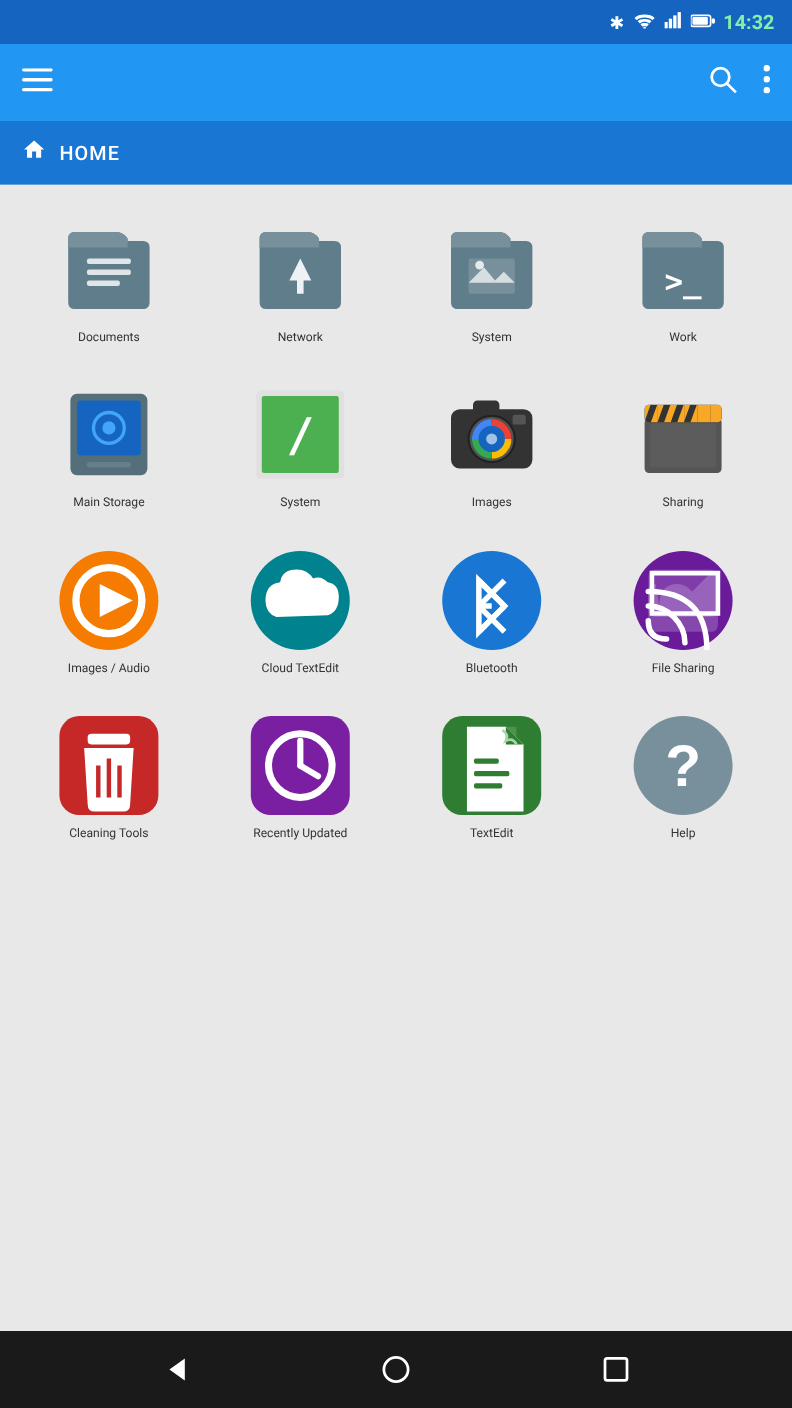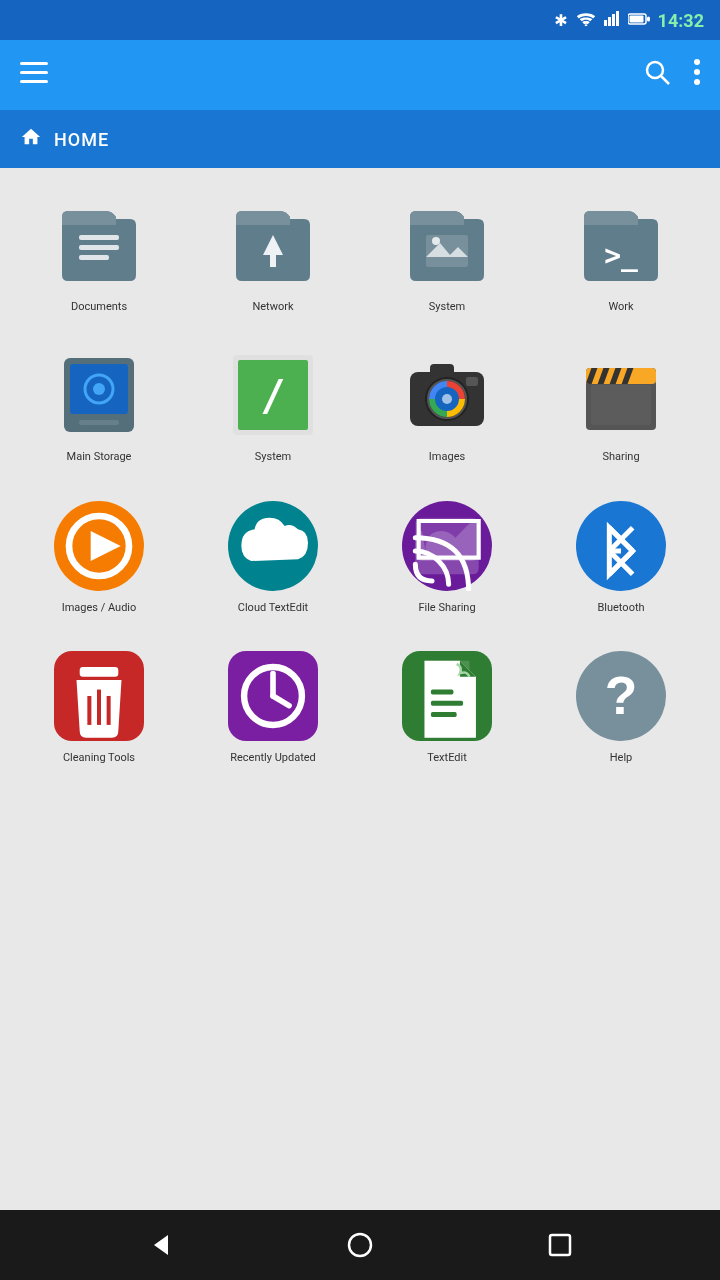--- a/index.html
+++ b/index.html
@@ -384,49 +384,49 @@
           <svg width="54" height="54" viewBox="0 0 54 54" fill="white">
             <path d="M14 36 Q8 34 8 27 Q8 18 16 17 Q17 10 25 10 Q31 10 34 15 Q38 13 42 17 Q48 18 48 25 Q48 33 42 35 Z"></path>
           </svg>
         </div>
       </div>
       <span class="item-label">Cloud TextEdit</span>
     </div>
 
     <div class="grid-item">
       <div class="icon-wrapper">
-        <div class="icon-circle" style="background:#6a1b9a;">
-          <svg width="54" height="54" viewBox="0 0 54 54" fill="none">
-            <path d="M14 30 Q14 18 24 18 Q28 18 32 22 L40 14 Q44 10 46 14 L46 40 Q46 44 42 44 L12 44 Q8 44 8 40 L8 22 Q8 18 12 18 Z" fill="white" opacity="0.2"></path>
-
-            <path d="M8 38 Q8 48 18 48" stroke="white" stroke-width="3" fill="none" stroke-linecap="round"></path>
-            <path d="M8 30 Q16 30 22 36 Q28 42 28 50" stroke="white" stroke-width="3" fill="none" stroke-linecap="round"></path>
-            <path d="M8 22 Q24 22 32 30 Q40 38 40 54" stroke="white" stroke-width="3" fill="none" stroke-linecap="round"></path>
-            <rect x="8" y="10" width="38" height="26" rx="4" fill="white" opacity="0.15"></rect>
-            <path d="M10 12 L46 12 L46 34 L10 34 Z" fill="none" stroke="white" stroke-width="2.5" rx="2"></path>
-          </svg>
-        </div>
-      </div>
-      <span class="item-label">File Sharing</span>
-    </div>
-
-    <div class="grid-item">
-      <div class="icon-wrapper">
         <div class="icon-circle" style="background:#1976d2;">
           <svg width="54" height="54" viewBox="0 0 54 54" fill="none">
             <path d="M20 16 L34 30 L20 44 L20 16 Z" stroke="white" stroke-width="3" fill="none"></path>
             <path d="M20 16 L34 30" stroke="white" stroke-width="3"></path>
             <path d="M34 30 L20 44" stroke="white" stroke-width="3"></path>
             <line x1="34" y1="16" x2="20" y2="30" stroke="white" stroke-width="3"></line>
             <line x1="34" y1="44" x2="20" y2="30" stroke="white" stroke-width="3"></line>
             <line x1="27" y1="30" x2="20" y2="30" stroke="white" stroke-width="3"></line>
           </svg>
         </div>
       </div>
       <span class="item-label">Bluetooth</span>
+    </div>
+
+    <div class="grid-item">
+      <div class="icon-wrapper">
+        <div class="icon-circle" style="background:#6a1b9a;">
+          <svg width="54" height="54" viewBox="0 0 54 54" fill="none">
+            <path d="M14 30 Q14 18 24 18 Q28 18 32 22 L40 14 Q44 10 46 14 L46 40 Q46 44 42 44 L12 44 Q8 44 8 40 L8 22 Q8 18 12 18 Z" fill="white" opacity="0.2"></path>
+
+            <path d="M8 38 Q8 48 18 48" stroke="white" stroke-width="3" fill="none" stroke-linecap="round"></path>
+            <path d="M8 30 Q16 30 22 36 Q28 42 28 50" stroke="white" stroke-width="3" fill="none" stroke-linecap="round"></path>
+            <path d="M8 22 Q24 22 32 30 Q40 38 40 54" stroke="white" stroke-width="3" fill="none" stroke-linecap="round"></path>
+            <rect x="8" y="10" width="38" height="26" rx="4" fill="white" opacity="0.15"></rect>
+            <path d="M10 12 L46 12 L46 34 L10 34 Z" fill="none" stroke="white" stroke-width="2.5" rx="2"></path>
+          </svg>
+        </div>
+      </div>
+      <span class="item-label">File Sharing</span>
     </div>
 
     <div class="grid-item">
       <div class="icon-wrapper">
         <div class="icon-rounded" style="background:#c62828;">
           <svg width="56" height="56" viewBox="0 0 56 56" fill="white">
             <rect x="16" y="10" width="24" height="6" rx="2"></rect>
             <path d="M14 18 L42 18 L40 50 Q40 54 36 54 L20 54 Q16 54 16 50 Z"></path>
             <line x1="22" y1="28" x2="22" y2="46" stroke="#c62828" stroke-width="2.5"></line>
             <line x1="28" y1="24" x2="28" y2="46" stroke="#c62828" stroke-width="2.5"></line>

